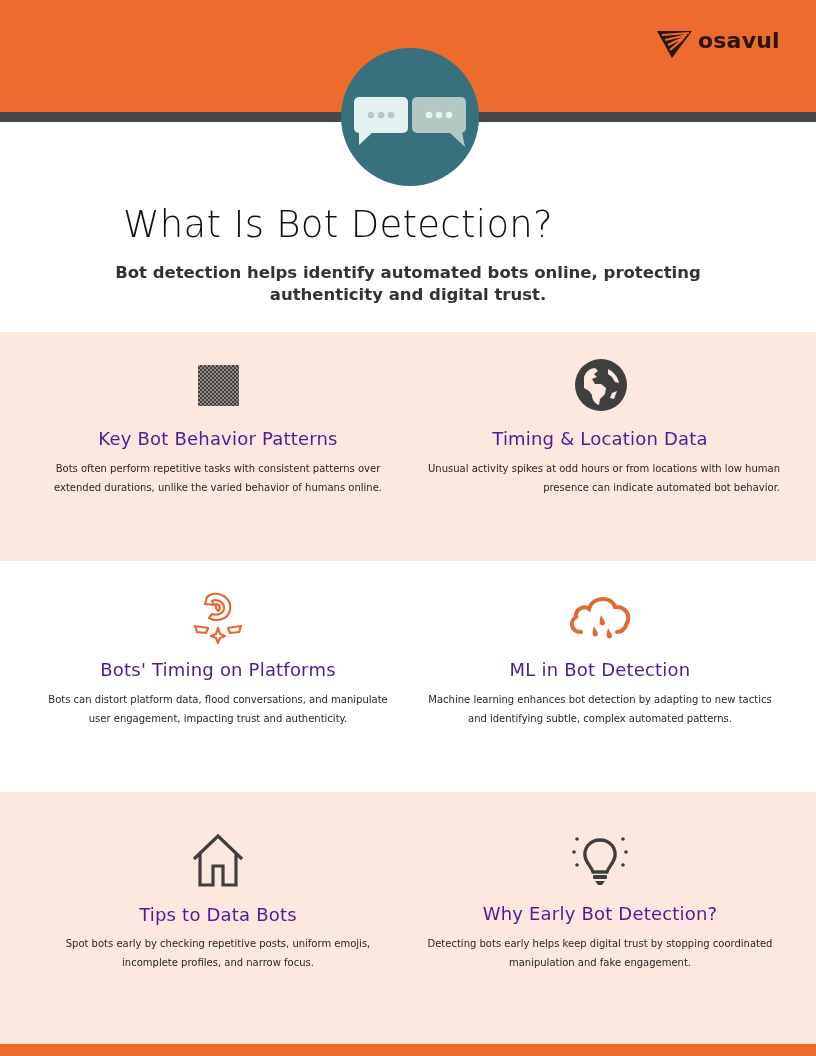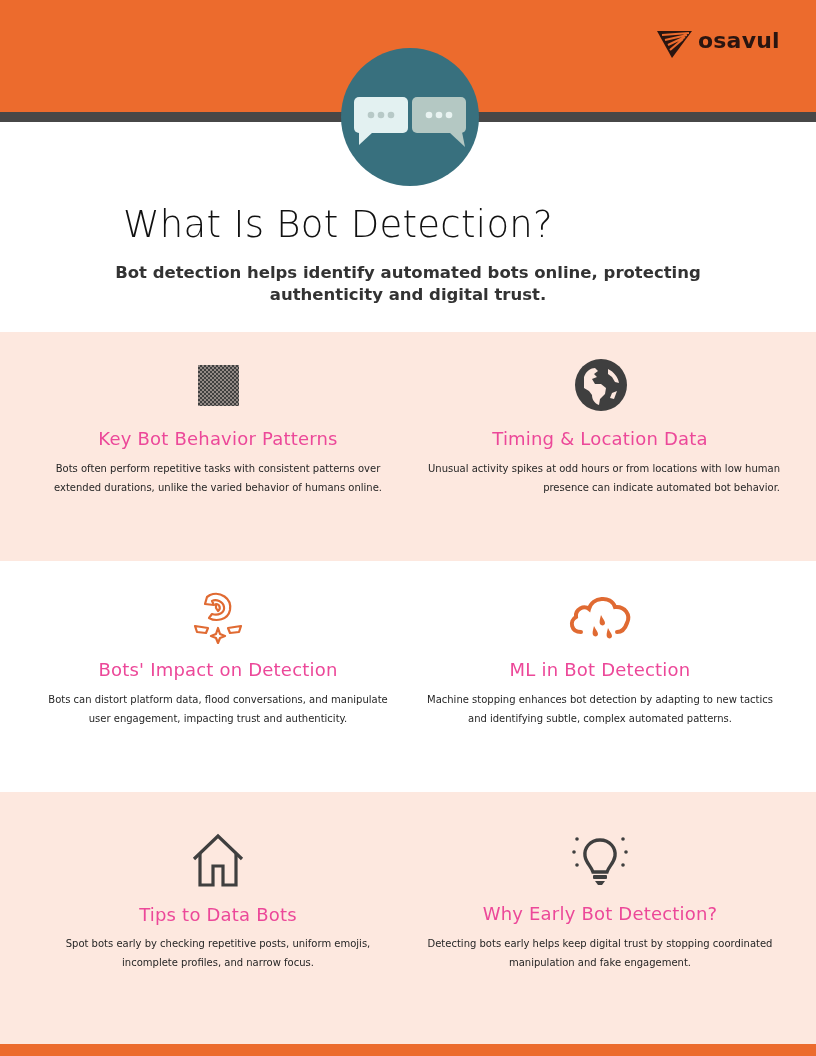--- a/index.html
+++ b/index.html
@@ -24,21 +24,21 @@
     .band.white { background: #ffffff; }
     .band-1 { top: 332px; height: 229px; }
     .band-2 { top: 561px; height: 231px; }
     .band-3 { top: 792px; height: 252px; }
 
     .footer-band { position: absolute; left: 0; top: 1044px; width: 816px; height: 12px; background: #ec6b2d; }
 
     .card { position: absolute; width: 360px; text-align: center; }
     .card .icon { position: absolute; left: 150px; width: 60px; height: 56px; display: flex; align-items: center; justify-content: center; }
     .card .icon svg { width: 56px; height: 56px; }
-    .card .heading { position: absolute; left: 0; width: 360px; text-align: center; font-size: 18px; color: #ec4899; font-weight: 400; letter-spacing: 0.2px; }
+    .card .heading { position: absolute; left: 0; width: 360px; text-align: center; font-size: 18px; color: #4c1d95; font-weight: 400; letter-spacing: 0.2px; }
     .card .desc { position: absolute; left: 0; width: 360px; text-align: center; font-size: 10px; line-height: 18.5px; color: #262626; }
 
     .col-left { left: 38px; }
     .col-right { left: 420px; }
   </style>
 </head>
 <body>
 
 <div class="header-band"></div>
 <div class="header-strip"></div>
@@ -107,35 +107,35 @@
 <div class="card col-left" style="top:588px;">
   <div class="icon" style="top:0;">
     <svg viewBox="0 0 56 56" fill="none" stroke="#e06a32" stroke-width="2.2" stroke-linejoin="round">
       <path d="M20 7 C30 3 42 10 40 22 C38 32 26 34 19 30 L22 26 C28 28 35 25 34 19 C33 13 26 11 22 13 L24 17 L15 16 L17 9 Z"></path>
       <path d="M26 16 C30 16 31 21 28 23 L26 20 Z"></path>
       <path d="M5 38 L18 40 L16 45 L7 44 Z"></path>
       <path d="M51 38 L38 40 L40 45 L49 44 Z"></path>
       <path d="M28 40 L30 46 L35 48 L30 50 L28 55 L26 50 L21 48 L26 46 Z"></path>
     </svg>
   </div>
-  <div class="heading" style="top:71px;">Bots' Impact on Detection</div>
+  <div class="heading" style="top:71px;">Bots' Timing on Platforms</div>
   <div class="desc" style="top:103px;">Bots can distort platform data, flood conversations, and manipulate user engagement, impacting trust and authenticity.</div>
 </div>
 
 <div class="card col-right" style="top:588px;">
   <div class="icon" style="top:0;left:145px;width:70px;">
     <svg viewBox="0 0 70 56" style="width:70px;">
       <path d="M16 44 C6 44 4 33 11 29 C10 21 19 17 24 21 C27 9 46 7 50 19 C60 18 66 27 62 35 C60 41 56 44 52 44" fill="none" stroke="#e06a32" stroke-width="4" stroke-linecap="round"></path>
       <path d="M36 27 C38 31 40 33 40 35 C40 38 36 38 35 36 C34 34 35 31 36 27 Z" fill="#e06a32"></path>
       <path d="M29 38 C31 42 33 44 33 46 C33 49 29 49 28 47 C27 45 28 42 29 38 Z" fill="#e06a32"></path>
       <path d="M43 40 C45 44 47 46 47 48 C47 51 43 51 42 49 C41 47 42 44 43 40 Z" fill="#e06a32"></path>
     </svg>
   </div>
   <div class="heading" style="top:71px;">ML in Bot Detection</div>
-  <div class="desc" style="top:103px;">Machine stopping enhances bot detection by adapting to new tactics and identifying subtle, complex automated patterns.</div>
+  <div class="desc" style="top:103px;">Machine learning enhances bot detection by adapting to new tactics and identifying subtle, complex automated patterns.</div>
 </div>
 
 <div class="card col-left" style="top:833px;">
   <div class="icon" style="top:0;">
     <svg viewBox="0 0 56 56" fill="none" stroke="#3f3f3f" stroke-width="3.2" stroke-linejoin="miter">
       <path d="M4 26 L28 3 L52 26"></path>
       <path d="M10 21 L10 52 L23 52 L23 33 L33 33 L33 52 L46 52 L46 21"></path>
     </svg>
   </div>
   <div class="heading" style="top:71px;">Tips to Data Bots</div>

